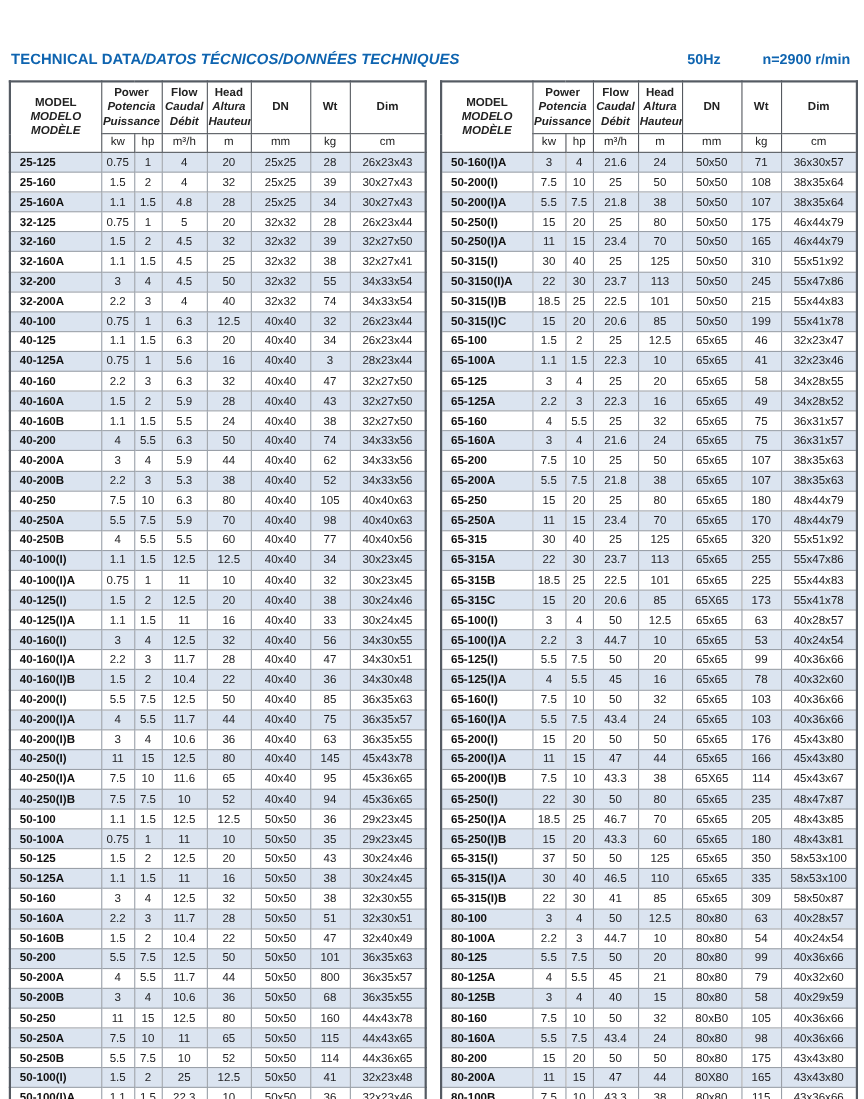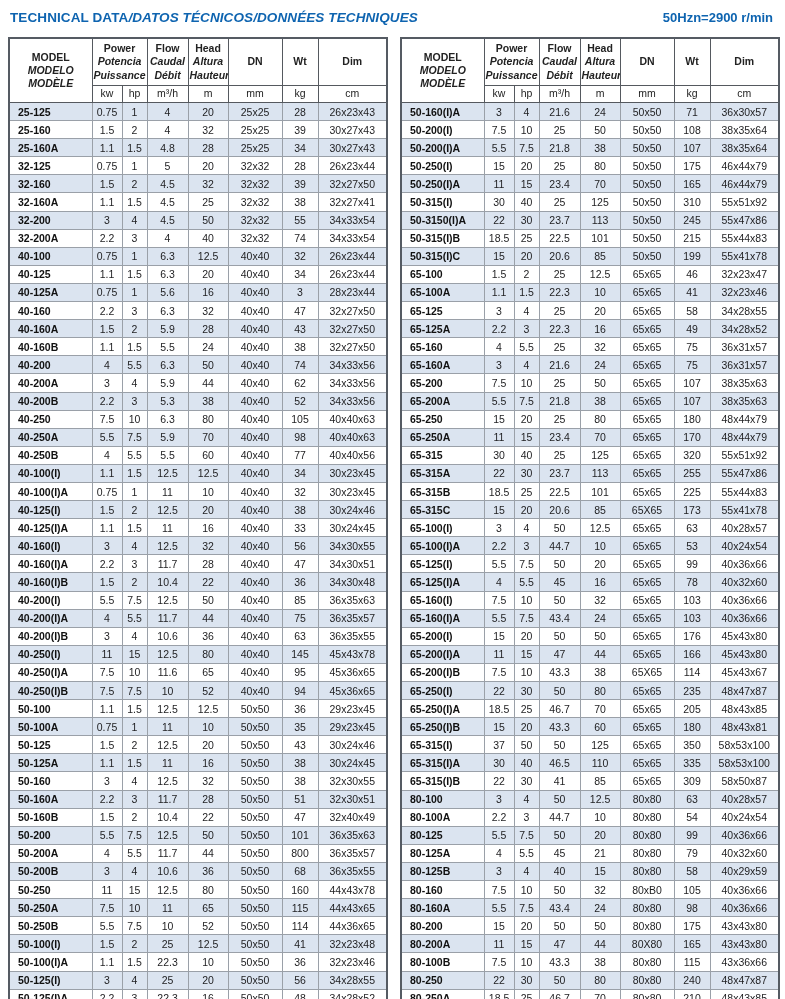--- a/index.html
+++ b/index.html
@@ -7,26 +7,27 @@
     width:785px;height:999px;
     font-family:"Liberation Sans", sans-serif;
     color:#222;
     box-sizing:border-box;
     padding:8px;
     overflow:hidden;
   }
   .page-header{
     display:flex;justify-content:space-between;align-items:flex-start;
     padding:2px 2px 0 2px;
+    margin-top:36px;
   }
   .title{
     font-size:13.5px;font-weight:bold;color:#0e64b0;letter-spacing:0.1px;
   }
   .title .t-italic{font-style:italic;}
-  .hz-group{display:flex;margin-right:2px;}
+  .hz-group{display:flex;gap:38px;margin-right:2px;}
   .hz{font-size:13px;font-weight:bold;color:#0e64b0;}
   .tables-wrap{
     display:flex;gap:12px;margin-top:12px;
   }
   table.spec{
     border-collapse:collapse;
     table-layout:fixed;
     width:382px;
     border:2px solid #555b63;
     font-size:10.5px;

